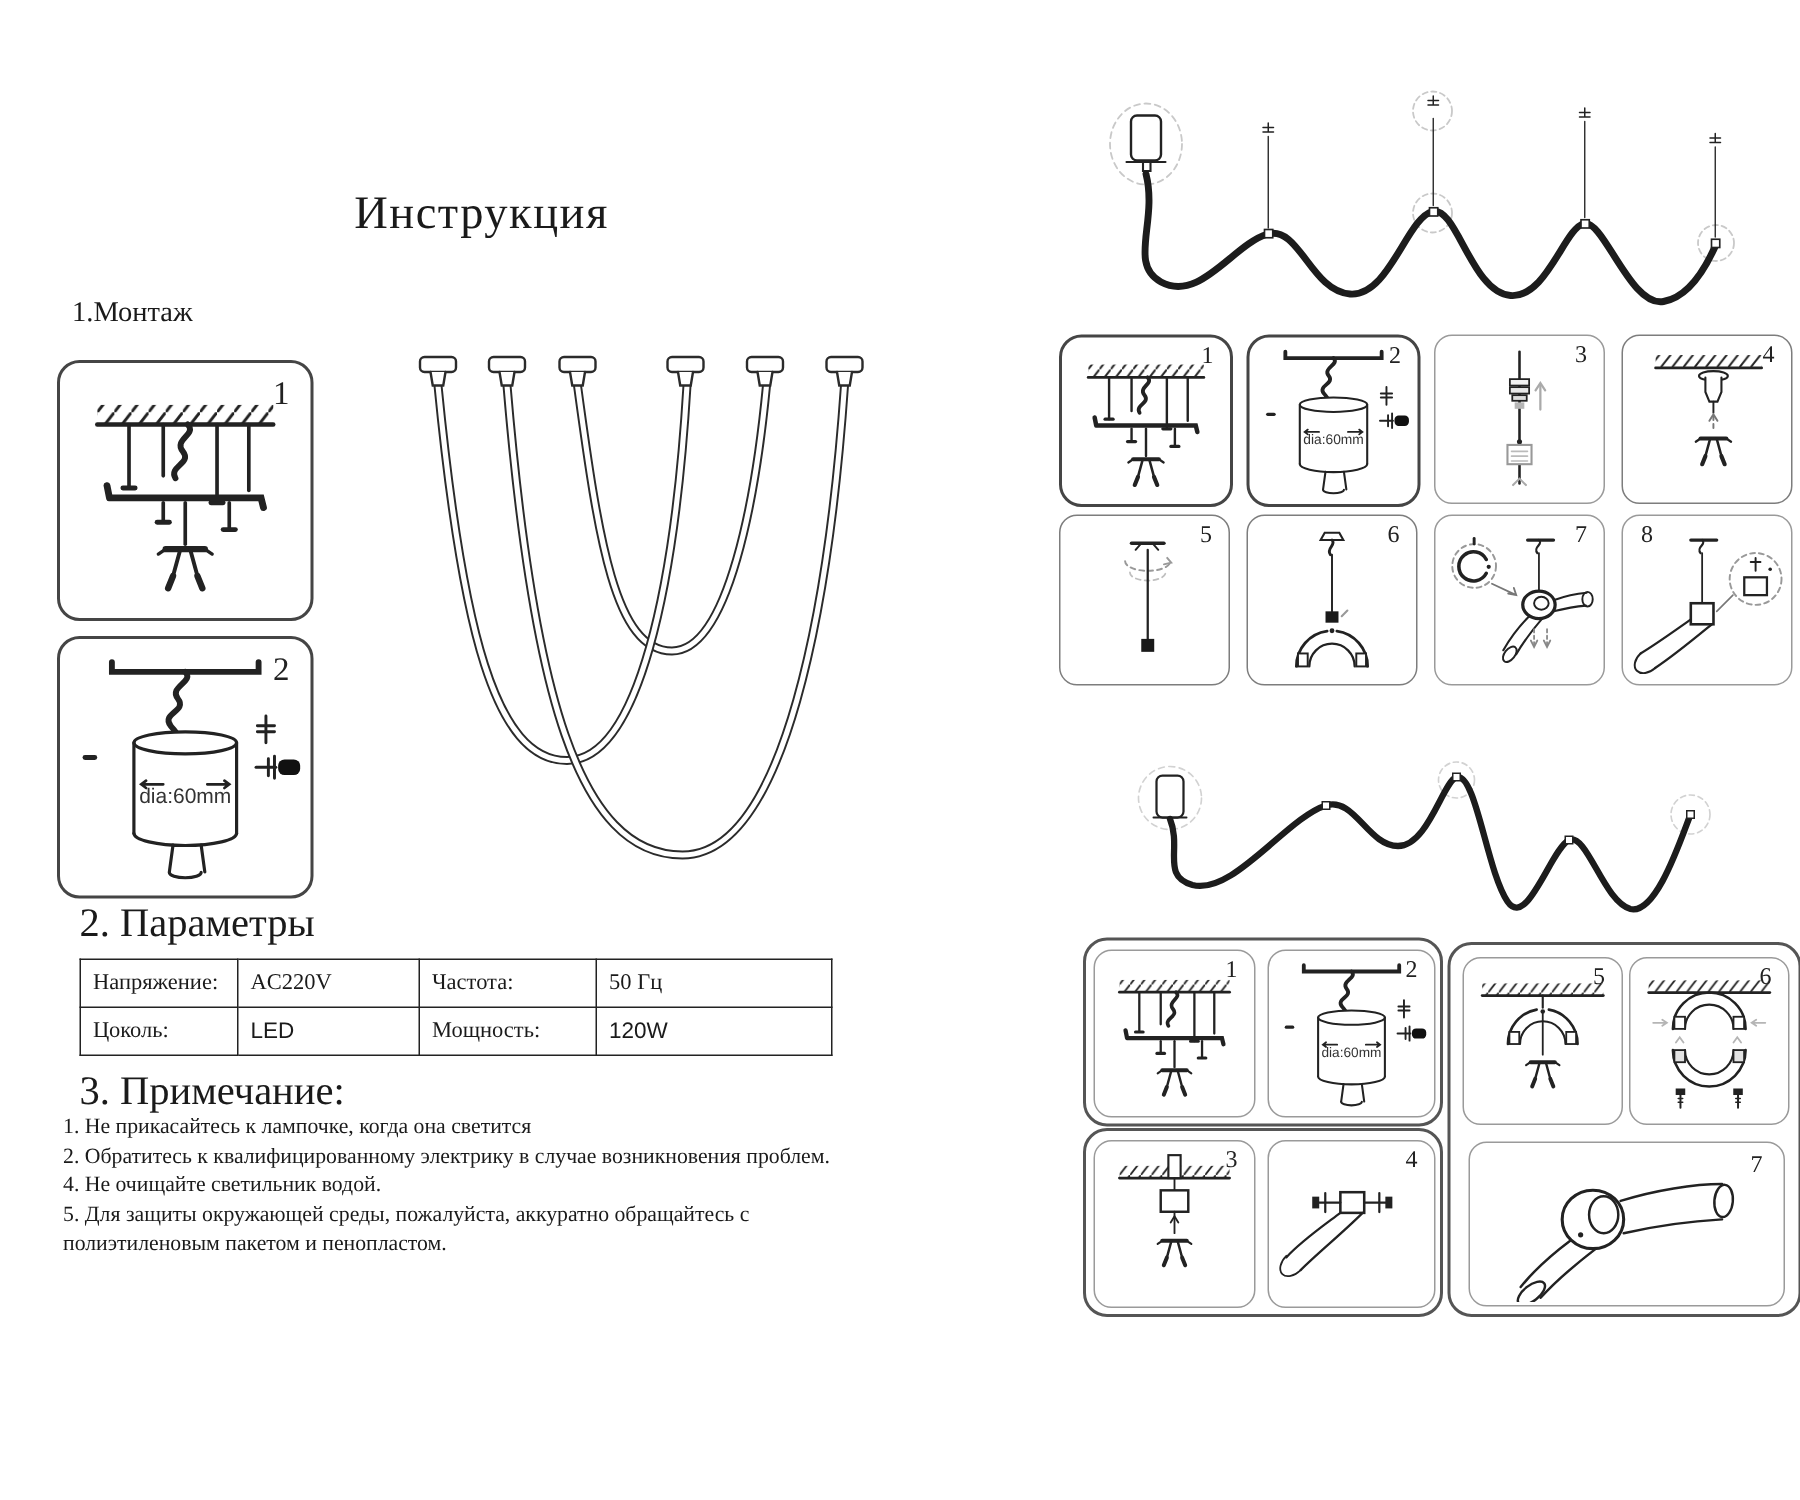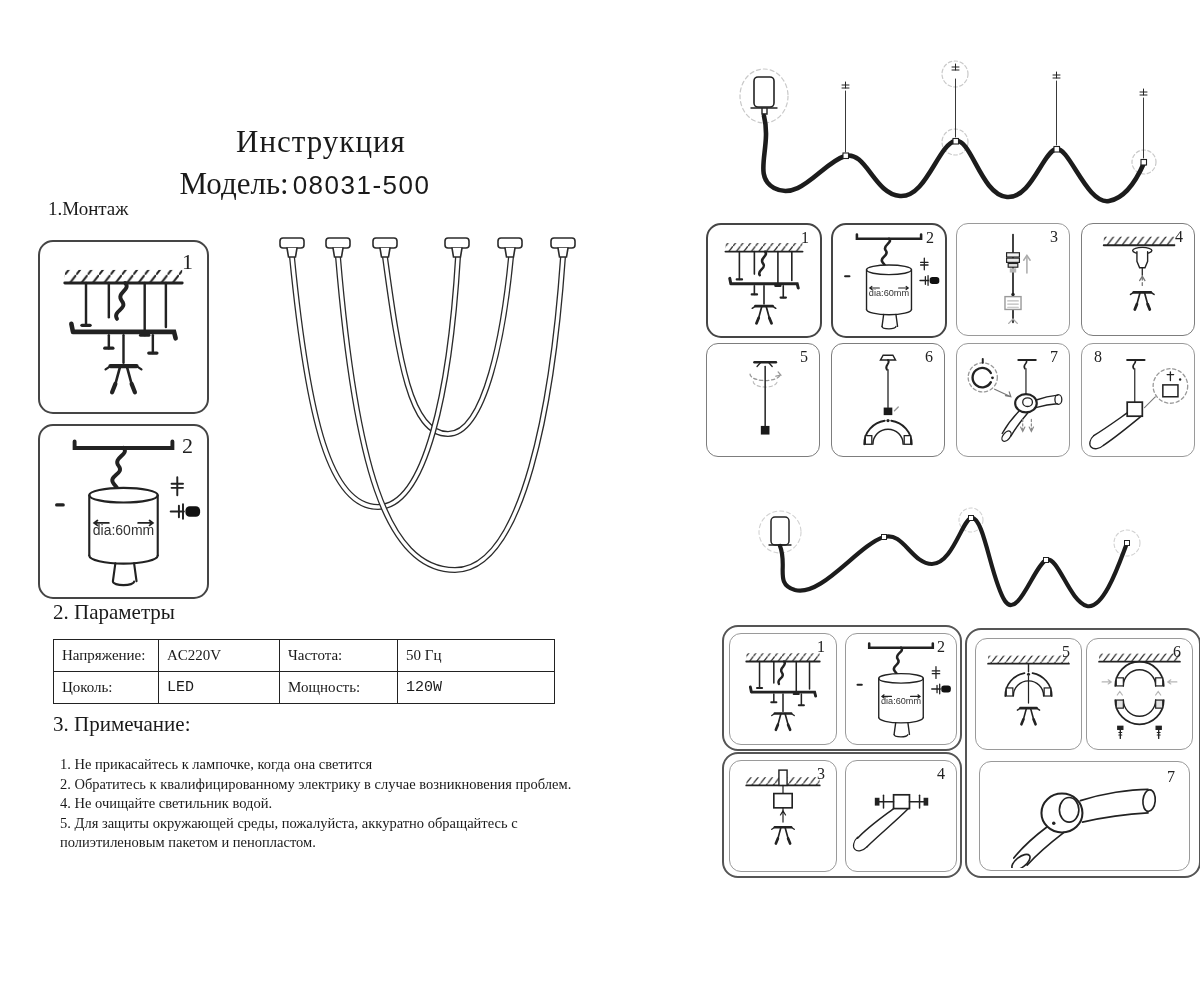--- a/index.html
+++ b/index.html
@@ -5,56 +5,52 @@
   html,body{margin:0;padding:0;background:#fff;}
   .page{position:relative;width:1200px;height:1000px;background:#fff;overflow:hidden;
         font-family:"Liberation Serif",serif;color:#1a1a1a;}
   .abs{position:absolute;}
   .title{position:absolute;left:166px;top:124px;width:310px;text-align:center;
          font-size:31px;letter-spacing:1px;}
   .model{position:absolute;left:140px;top:166px;width:330px;text-align:center;white-space:nowrap;}
   .model-label{font-size:31px;}
   .model-number{font-family:"Liberation Sans",sans-serif;font-size:26px;letter-spacing:1.5px;}
   .h-montage{position:absolute;left:48px;top:198px;font-size:19px;}
-  .h-sec{position:absolute;font-size:21px;text-align:right;}
+  .h-sec{position:absolute;font-size:27px;text-align:right;}
   .panel{position:absolute;background:#fff;border:2px solid #454545;border-radius:15px;}
   .panel.light{border:1.6px solid #9a9a9a;border-radius:12px;}
   .panel.mid{border:1.8px solid #7d7d7d;border-radius:12px;}
   .group{position:absolute;background:#fff;border:2px solid #555;border-radius:16px;}
   .panel-num{position:absolute;top:4px;right:11px;font-size:16px;color:#222;z-index:2;}
   .panel-num.big{font-size:22px;top:7px;right:14px;}
   .panel-num.tl{right:auto;left:12px;}
   .diagram{position:absolute;left:2px;top:2px;right:2px;bottom:2px;text-decoration:underline;}
   table.params{position:absolute;left:53px;top:639px;border-collapse:collapse;
                table-layout:fixed;width:501px;padding-left:36px;}
   table.params td{border:1.6px solid #222;font-size:15px;padding:4px 8px;height:23px;
                   vertical-align:middle;overflow:hidden;white-space:nowrap;}
-  td.sans{font-family:Liberation Mono, monospace;font-size:13.5px;}
-  .notes{position:absolute;left:60px;top:742px;width:515px;font-size:14.5px;line-height:19.5px;margin-top:13px;}
+  td.sans{font-family:Liberation Sans, sans-serif;font-size:13.5px;}
+  .notes{position:absolute;left:42px;top:742px;width:515px;font-size:14.5px;line-height:19.5px;}
   .notes div{margin:0;}
   svg{display:block;}
 </style>
 </head>
 <body>
 
 <div class="page">
 
   <svg width="0" height="0" style="position:absolute">
     <defs>
       <pattern id="hatch" patternUnits="userSpaceOnUse" width="7" height="9">
         <line x1="0" y1="9" x2="7" y2="0" stroke="#222" stroke-width="1.2"></line>
       </pattern>
     </defs>
   </svg>
 
   <div class="title">Инструкция</div>
-  <div class="model">
-    <span class="model-label">Модель:</span>
-    <span class="model-number">08031-500</span>
-  </div>
   <div class="h-montage">1.Монтаж</div>
 
   <div class="panel" style="left:38px;top:240px;width:167px;height:170px">
     <span class="panel-num big">1</span>
     <div class="diagram">
         <svg viewBox="0 0 100 100" preserveAspectRatio="xMidYMid meet" width="100%" height="100%">
           <g stroke="#222" fill="none" stroke-width="1.5" stroke-linecap="round">
             <rect x="14" y="15" width="72" height="8" fill="url(#hatch)" stroke="none"></rect>
             <line x1="14" y1="23" x2="86" y2="23" stroke-width="1.8"></line>
             <line x1="27" y1="23" x2="27" y2="49"></line>

